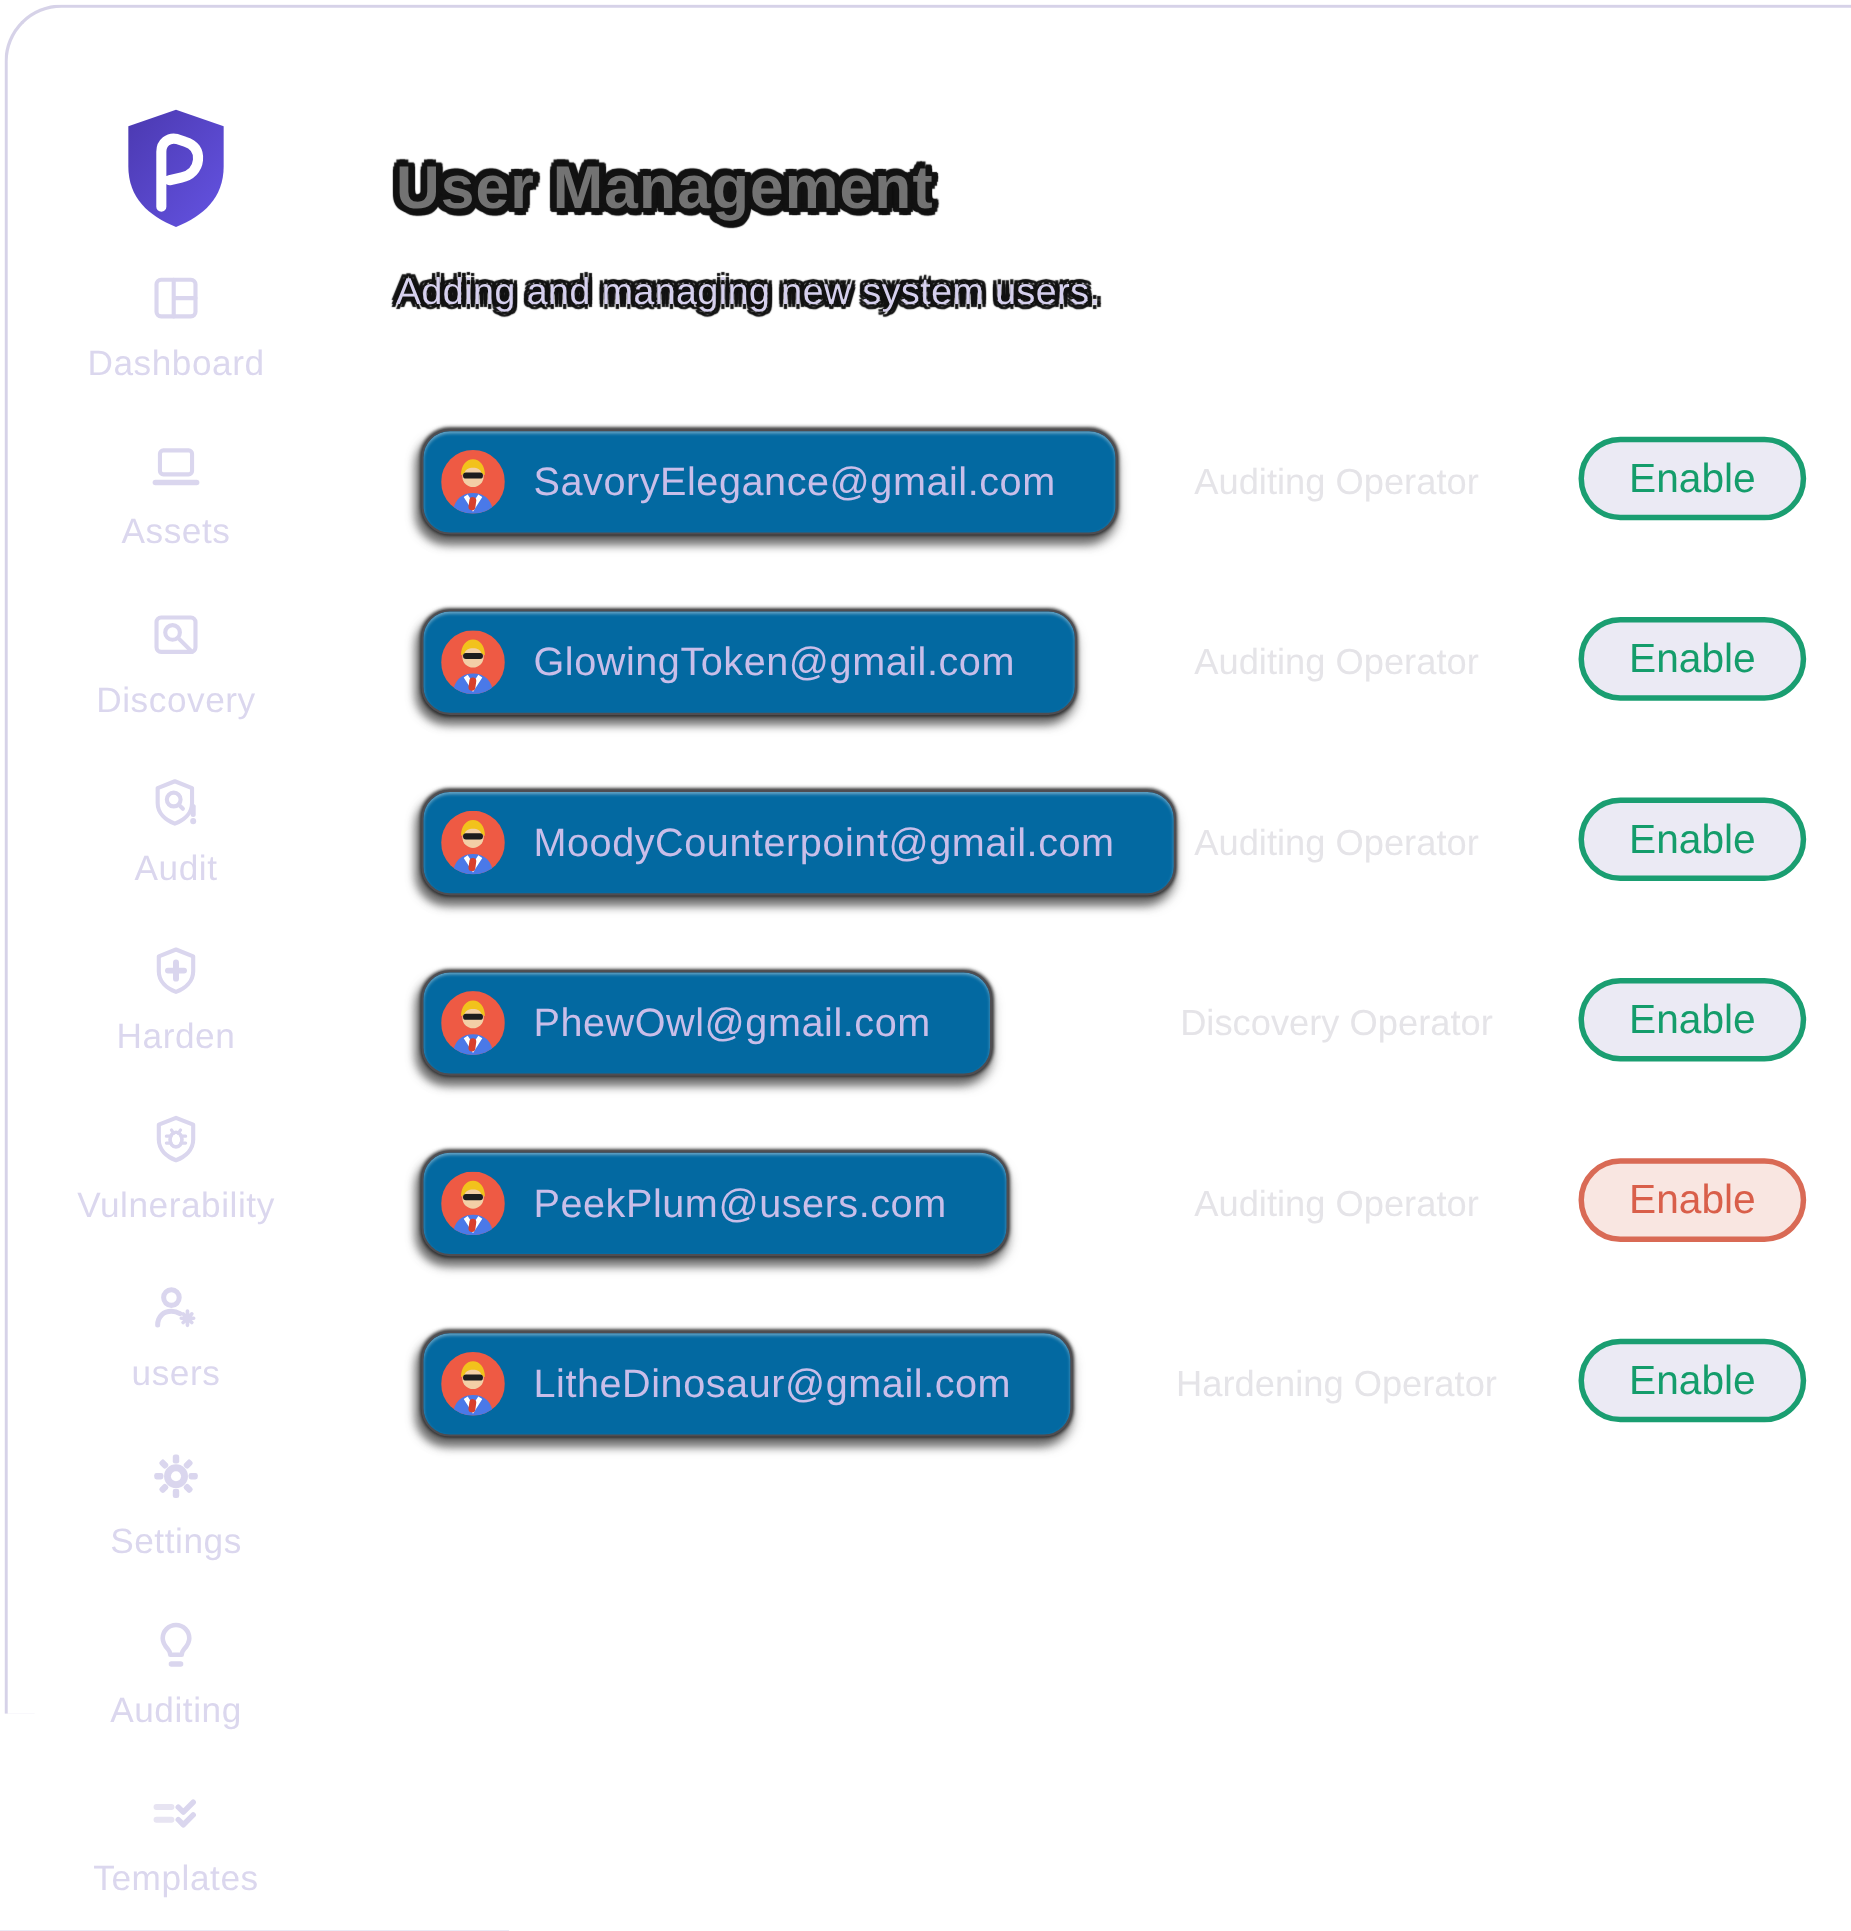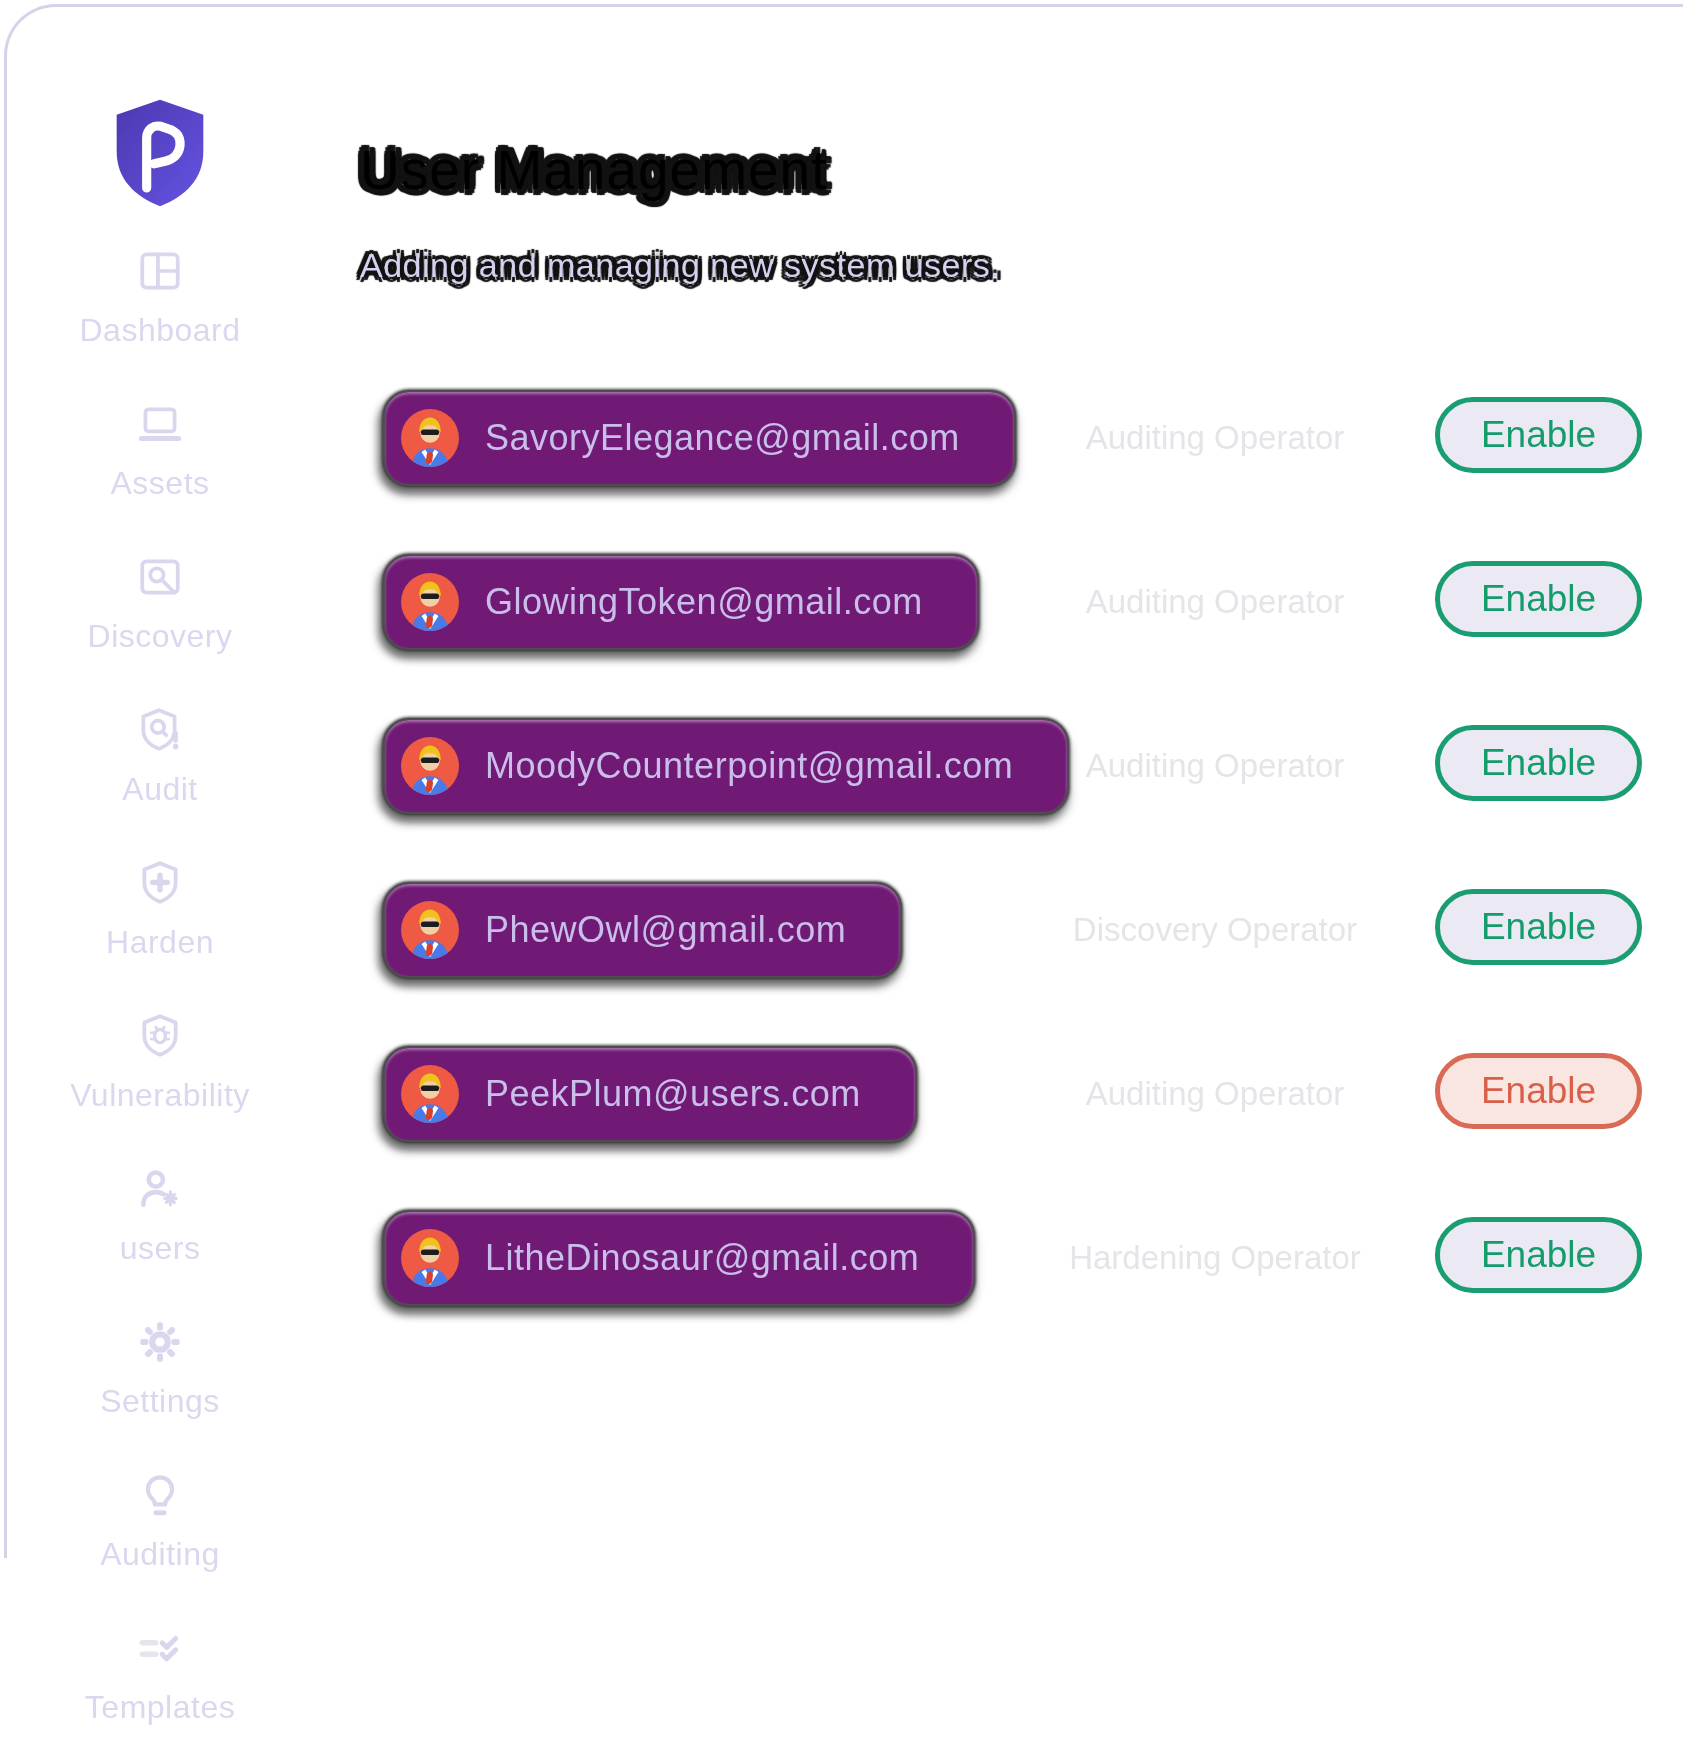--- a/index.html
+++ b/index.html
@@ -18,40 +18,40 @@
     position:absolute;left:10px;top:98px;width:300px;
     display:flex;flex-direction:column;align-items:center;
   }
   .logo{width:100px;height:112px;margin-bottom:36px;}
   .nav{display:flex;flex-direction:column;align-items:center;gap:50px;width:100%;}
   .nav-item{display:flex;flex-direction:column;align-items:center;gap:16px;cursor:pointer;}
   .nav-item svg{width:50px;height:50px;stroke:#dad6ee;fill:none;stroke-width:1.8;stroke-linecap:round;stroke-linejoin:round;}
   .nav-label{font-size:32px;color:#dbd7ee;font-weight:500;letter-spacing:.5px;}
   
   .page-title{
-    position:absolute;left:360px;top:138px;font-size:55px;font-weight:400;
-    color:#000000;letter-spacing:1px;
+    position:absolute;left:360px;top:138px;font-size:55px;font-weight:700;
+    color:#737373;letter-spacing:1px;
     text-shadow:-5px -4px 1px #121212,5px -4px 1px #121212,-5px 4px 1px #121212,
       5px 4px 1px #121212,-6px 0 1px #121212,6px 0 1px #121212,0 -6px 1px #121212,
       0 6px 1px #121212,-3px -6px 1px #121212,3px 6px 1px #121212,
       -6px 3px 1px #121212,6px -3px 1px #121212;
   }
   .page-subtitle{
     position:absolute;left:360px;top:246px;font-size:34px;font-weight:500;
     color:#d6d0ee;letter-spacing:.5px;
     text-shadow:-4px -3px 1px #121212,4px -3px 1px #121212,-4px 3px 1px #121212,
       4px 3px 1px #121212,-4px 0 1px #121212,4px 0 1px #121212,
       0 -4px 1px #121212,0 5px 1px #121212;
   }
   
   .row{position:absolute;left:0;width:1683px;height:96px;}
   .pill{
     position:absolute;left:383px;top:0;height:96px;box-sizing:border-box;
     display:inline-flex;align-items:center;gap:26px;
-    padding:0 54px 0 16px;background:#701a75;border:2px solid #4f4d51;
+    padding:0 54px 0 16px;background:#0369a1;border:2px solid #4f4d51;
     border-radius:26px;cursor:pointer;
     box-shadow:0 0 3px 1px rgba(35,35,35,.85),
                -5px 7px 9px rgba(95,95,95,.8),
                0 8px 10px rgba(95,95,95,.65),
                inset 0 2px 3px rgba(255,255,255,.4);
   }
   .avatar{width:58px;height:58px;border-radius:50%;overflow:hidden;flex:0 0 auto;}
   .avatar svg{width:100%;height:100%;display:block;}
   .email{font-size:36px;color:#c9bee9;white-space:nowrap;letter-spacing:.5px;}
   .role{

